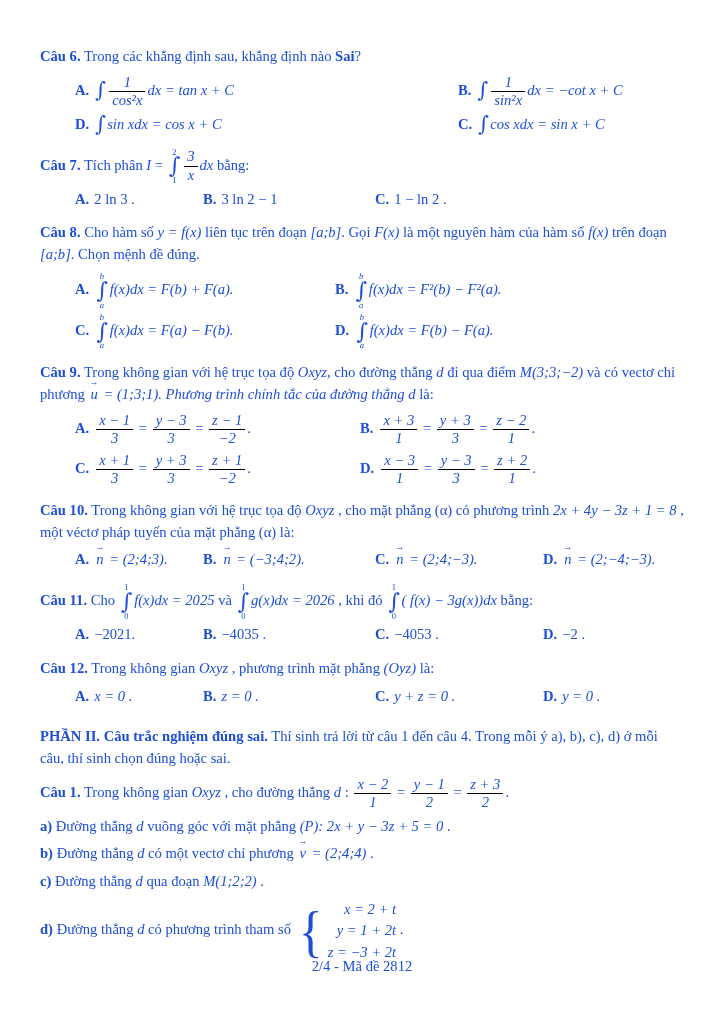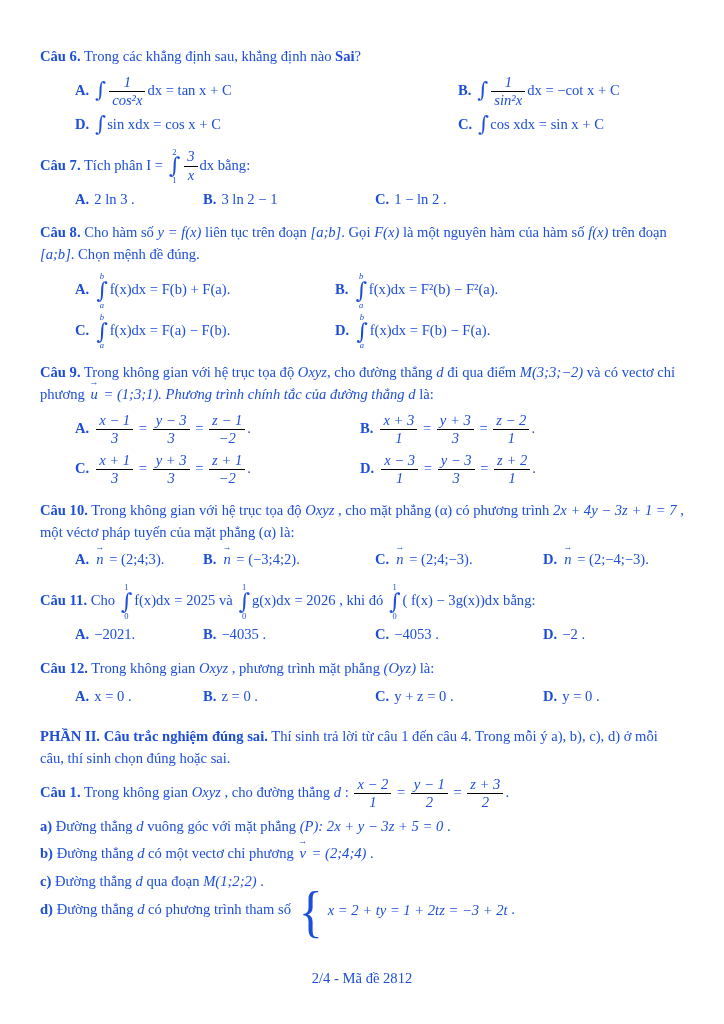--- a/index.html
+++ b/index.html
@@ -12,21 +12,21 @@
     padding: 46px 40px 0 40px;
     font-family: "Liberation Serif", "DejaVu Serif", serif;
     font-size: 14.6px;
     line-height: 1.5;
     color: #1d4ed8;
     overflow: hidden;
   }
   p { margin: 0 0 6px 0; }
   .b { font-weight: bold; }
   .i { font-style: italic; }
-  .fm { }
+  .fm { font-style: italic; }
   .ol { font-weight: bold; margin-right: 5px; }
   .opts { padding-left: 35px; margin: 2px 0 8px 0; }
   .g2a { display: grid; grid-template-columns: 383px 1fr; }
   .g2b { display: grid; grid-template-columns: 260px 1fr; }
   .g2c { display: grid; grid-template-columns: 285px 1fr; }
   .g4  { display: grid; grid-template-columns: 128px 172px 168px 1fr; }
   .opt { white-space: nowrap; margin-bottom: 4px; }
   .fr { display: inline-block; vertical-align: middle; text-align: center;
         font-style: italic; line-height: 1.2; margin: 0 2px; }
   .fr .n { display: block; border-bottom: 1px solid #000; padding: 0 3px; }
@@ -38,25 +38,25 @@
   .dint .lt, .dint .lb { font-size: 8.5px; line-height: 1; font-style: normal; }
   .dint .lim-i { font-style: italic; }
   .dint .s { font-family: "DejaVu Serif", "DejaVu Sans", serif; font-size: 22px;
              line-height: 0.9; }
   .vec { position: relative; display: inline-block; font-style: italic; padding: 0 2px; }
   .vec .arr { position: absolute; top: -8px; left: 50%; transform: translateX(-50%);
               font-size: 9px; font-style: normal; }
   .sys { display: inline-flex; align-items: center; vertical-align: middle; margin-left: 4px; }
   .sys .br { font-size: 50px; line-height: 0; margin-right: 5px; font-weight: 400;
              transform: scaleY(1.15); font-style: normal; }
-  .sys .lines { display: flex; flex-direction: row; font-style: italic;
+  .sys .lines { display: flex; flex-direction: column; font-style: italic;
                 line-height: 1.45; text-align: right; }
   .p2head { margin-top: 14px; }
   .qline-tall { margin-bottom: 4px; }
-  .footer { position: absolute; left: 0; right: 0; bottom: 34px; text-align: center; }
+  .footer { position: absolute; left: 0; right: 0; bottom: 46px; text-align: center; }
 </style>
 </head>
 <body>
 
 <div class="page">
 
   <div>
     <p><span class="b">Câu 6.</span><span> Trong các khẳng định sau, khẳng định nào </span><span class="b">Sai</span><span>?</span></p>
     <div class="opts g2a">
       <span class="opt"><span class="ol">A.</span><span class="sint">∫</span><span class="fr"><span class="n">1</span><span class="d">cos²x</span></span><span class="fm">dx = tan x + C</span></span>
@@ -109,21 +109,21 @@
     <p><span class="b">Câu 9.</span><span> Trong không gian với hệ trục tọa độ </span><span class="i">Oxyz</span><span>, cho đường thẳng </span><span class="i">d</span><span> đi qua điểm </span><span class="i">M(3;3;−2)</span><span> và có vectơ chỉ phương </span><span class="vec"><span class="arr">→</span><span>u</span></span><span class="i"> = (1;3;1). Phương trình chính tắc của đường thẳng </span><span class="i">d</span><span> là:</span></p>
     <div class="opts g2c">
       <span class="opt"><span class="ol">A.</span><span class="fr"><span class="n">x − 1</span><span class="d">3</span></span><span> = </span><span class="fr"><span class="n">y − 3</span><span class="d">3</span></span><span> = </span><span class="fr"><span class="n">z − 1</span><span class="d">−2</span></span><span>.</span></span>
       <span class="opt"><span class="ol">B.</span><span class="fr"><span class="n">x + 3</span><span class="d">1</span></span><span> = </span><span class="fr"><span class="n">y + 3</span><span class="d">3</span></span><span> = </span><span class="fr"><span class="n">z − 2</span><span class="d">1</span></span><span>.</span></span>
       <span class="opt"><span class="ol">C.</span><span class="fr"><span class="n">x + 1</span><span class="d">3</span></span><span> = </span><span class="fr"><span class="n">y + 3</span><span class="d">3</span></span><span> = </span><span class="fr"><span class="n">z + 1</span><span class="d">−2</span></span><span>.</span></span>
       <span class="opt"><span class="ol">D.</span><span class="fr"><span class="n">x − 3</span><span class="d">1</span></span><span> = </span><span class="fr"><span class="n">y − 3</span><span class="d">3</span></span><span> = </span><span class="fr"><span class="n">z + 2</span><span class="d">1</span></span><span>.</span></span>
     </div>
   </div>
 
   <div>
-    <p><span class="b">Câu 10.</span><span> Trong không gian với hệ trục tọa độ </span><span class="i">Oxyz</span><span> , cho mặt phẳng (α) có phương trình </span><span class="i">2x + 4y − 3z + 1 = 7</span><span> , một véctơ pháp tuyến của mặt phẳng (α) là:</span></p>
+    <p><span class="b">Câu 10.</span><span> Trong không gian với hệ trục tọa độ </span><span class="i">Oxyz</span><span> , cho mặt phẳng (α) có phương trình </span><span class="i">2x + 4y − 3z + 1 = 8</span><span> , một véctơ pháp tuyến của mặt phẳng (α) là:</span></p>
     <div class="opts g4">
       <span class="opt"><span class="ol">A.</span><span class="vec"><span class="arr">→</span><span>n</span></span><span class="fm"> = (2;4;3).</span></span>
       <span class="opt"><span class="ol">B.</span><span class="vec"><span class="arr">→</span><span>n</span></span><span class="fm"> = (−3;4;2).</span></span>
       <span class="opt"><span class="ol">C.</span><span class="vec"><span class="arr">→</span><span>n</span></span><span class="fm"> = (2;4;−3).</span></span>
       <span class="opt"><span class="ol">D.</span><span class="vec"><span class="arr">→</span><span>n</span></span><span class="fm"> = (2;−4;−3).</span></span>
     </div>
   </div>
 
   <div>
     <p class="qline-tall"><span class="b">Câu 11.</span><span> Cho </span><span class="dint">

